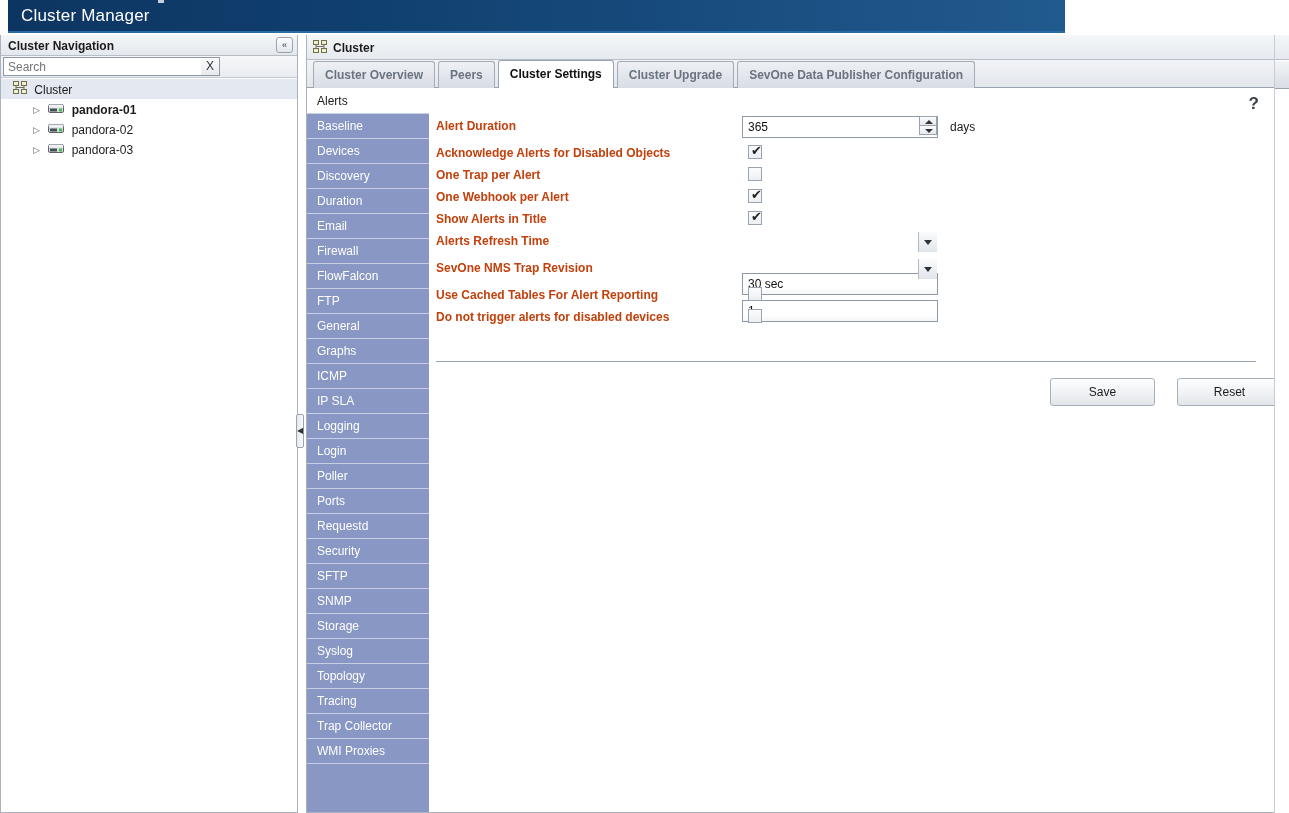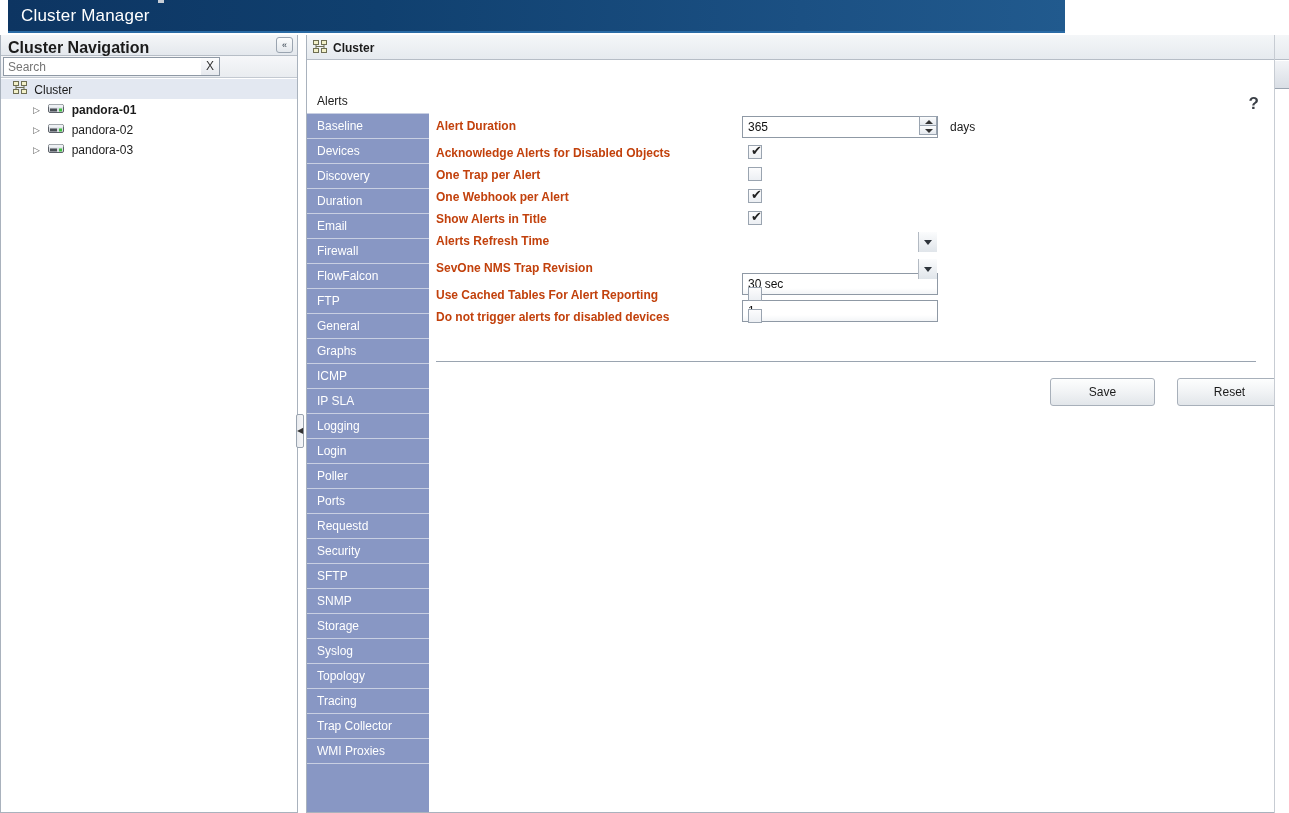--- a/index.html
+++ b/index.html
@@ -35,21 +35,21 @@
     background: #ffffff;
     border: 1px solid #a9b2bd; border-top: none;
   }
   #nav-header {
     position: relative; height: 21px;
     background: linear-gradient(to bottom, #f4f6f8 0%, #e4e8ed 100%);
     border-bottom: 1px solid #b6bdc6;
   }
   #nav-header .nh-title {
     position: absolute; left: 7px; top: 4px;
-    font-weight: bold; font-size: 16px; color: #1b1b1b;
+    font-weight: bold; font-size: 12px; color: #1b1b1b;
   }
   #collapse-btn {
     position: absolute; right: 4px; top: 2px; width: 17px; height: 16px;
     background: linear-gradient(to bottom, #fbfcfd, #e3e7ec);
     border: 1px solid #9aa4b0; border-radius: 3px;
     font-size: 9px; line-height: 14px; text-align: center; color: #2c3946;
     cursor: pointer;
   }
   #searchrow {
     position: relative; height: 22px;
@@ -335,20 +335,27 @@
         <rect x="0.5" y="0.5" width="5" height="4" fill="#f2f0c8" stroke="#6e6e52"></rect>
         <rect x="8.5" y="0.5" width="5" height="4" fill="#f2f0c8" stroke="#6e6e52"></rect>
         <rect x="0.5" y="8.5" width="5" height="4" fill="#f2f0c8" stroke="#6e6e52"></rect>
         <rect x="8.5" y="8.5" width="5" height="4" fill="#f2f0c8" stroke="#6e6e52"></rect>
         <path d="M3 4.5 L3 8.5 M11 4.5 L11 8.5 M3 6.5 L11 6.5" stroke="#6e6e52" fill="none"></path>
       </svg>
     </span>
     <span class="cb-label">Cluster</span>
   </div>
 
+  <div id="tabstrip">
+    <div class="tab">Cluster Overview</div>
+    <div class="tab">Peers</div>
+    <div class="tab active">Cluster Settings</div>
+    <div class="tab">Cluster Upgrade</div>
+    <div class="tab">SevOne Data Publisher Configuration</div>
+  </div>
 
   <div id="submenu">
     <div class="sm-item active">Alerts</div>
     <div class="sm-item">Baseline</div>
     <div class="sm-item">Devices</div>
     <div class="sm-item">Discovery</div>
     <div class="sm-item">Duration</div>
     <div class="sm-item">Email</div>
     <div class="sm-item">Firewall</div>
     <div class="sm-item">FlowFalcon</div>

